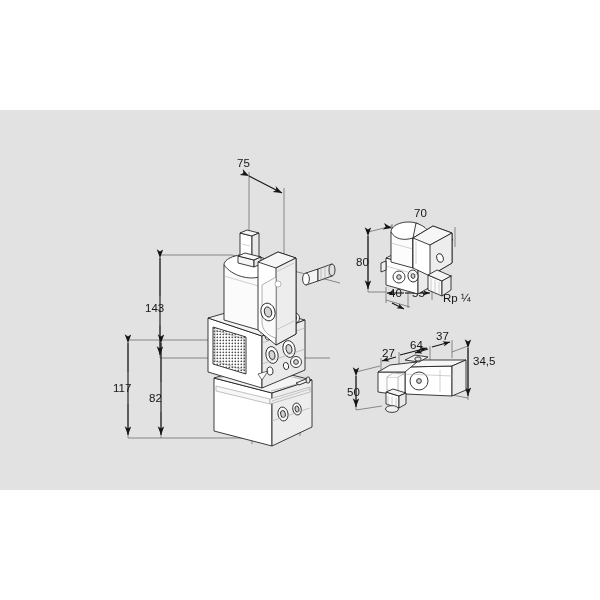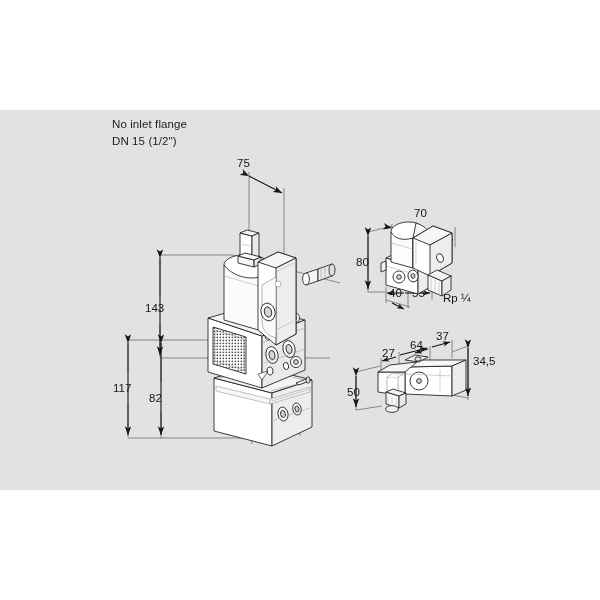--- a/index.html
+++ b/index.html
@@ -46,22 +46,20 @@
     fill: #151515;
   }
 </style>
 </head>
 <body>
 
 <div id="page">
 
   <div id="gray-band"></div>
 
-  <div id="caption">No inlet flange
-DN 15 (1/2")</div>
 
   <svg class="svg-layer" viewBox="0 0 600 600">
     <defs>
       <marker id="ah" markerWidth="9" markerHeight="9" refX="8" refY="3" orient="auto" markerUnits="strokeWidth">
         <path d="M0,0 L8,3 L0,6 L2.2,3 Z" fill="#151515"></path>
       </marker>
       <marker id="ahs" markerWidth="7" markerHeight="7" refX="6.5" refY="2.4" orient="auto" markerUnits="strokeWidth">
         <path d="M0,0 L6.5,2.4 L0,4.8 L1.8,2.4 Z" fill="#151515"></path>
       </marker>
       <pattern id="mesh" width="3" height="3" patternUnits="userSpaceOnUse">

